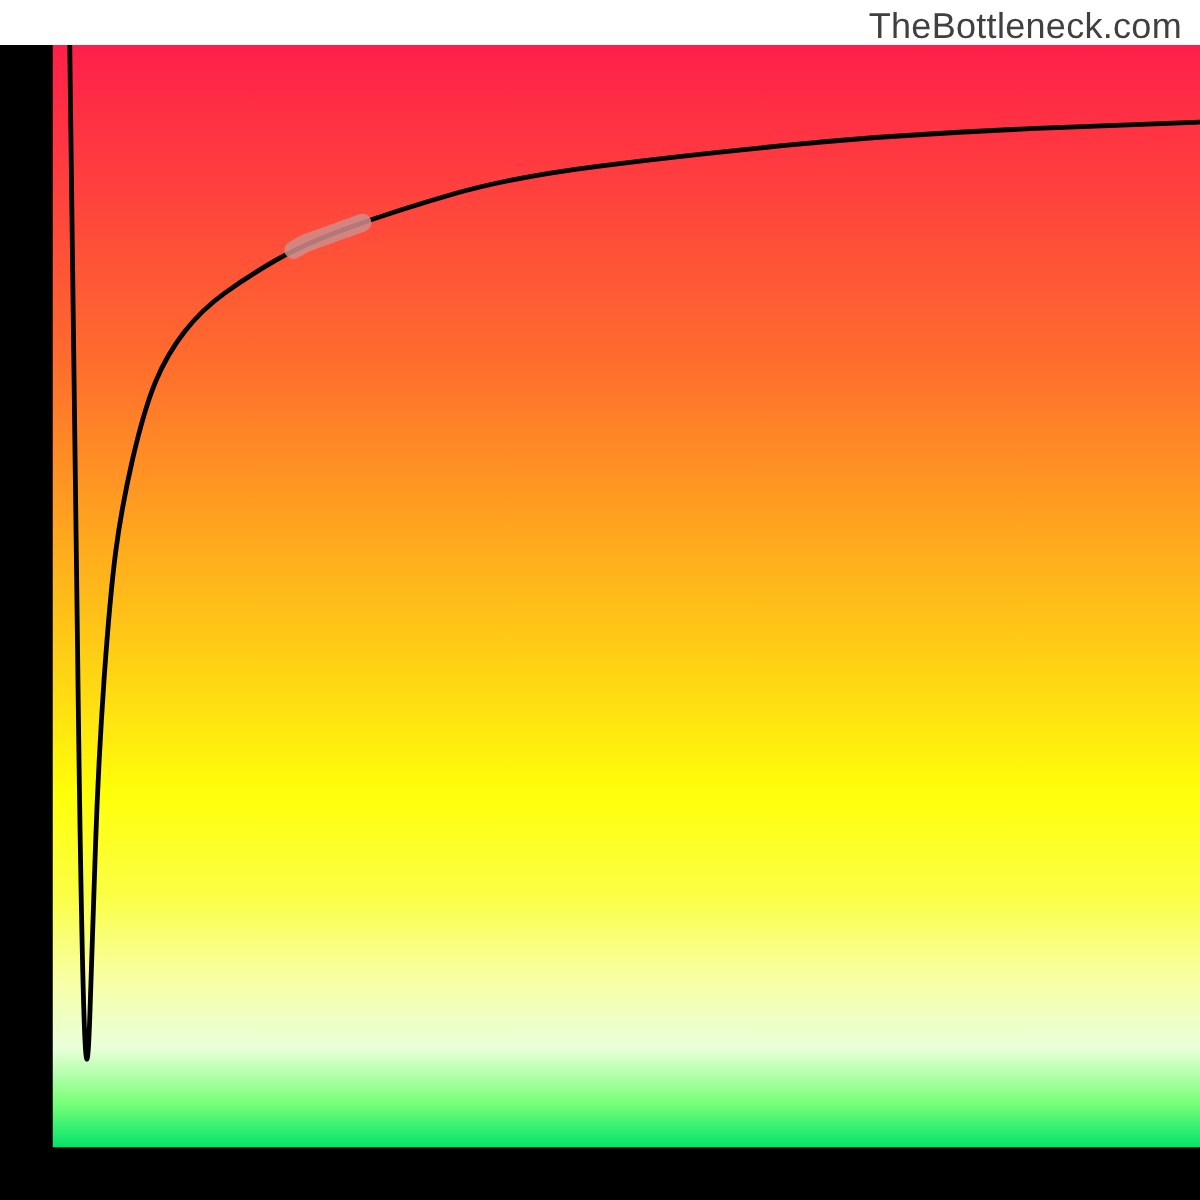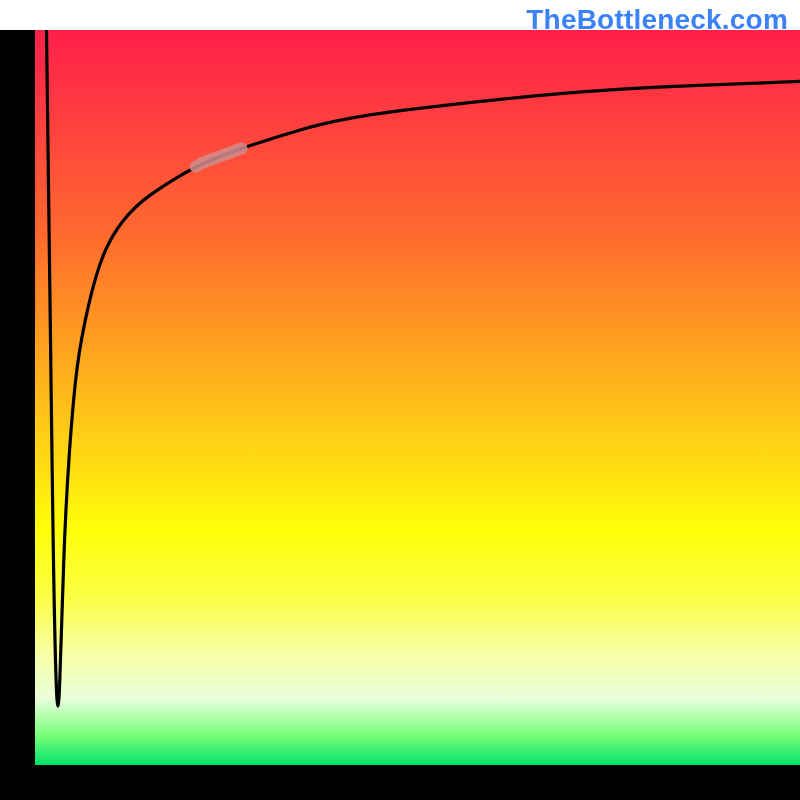--- a/index.html
+++ b/index.html
@@ -13,23 +13,23 @@
   }
   .stage {
     position: relative;
     width: 800px;
     height: 800px;
   }
   .watermark {
     position: absolute;
     top: 4px;
     right: 12px;
-    font-size: 28px;
-    font-weight: 700;
-    color: #3b82f6;
+    font-size: 24px;
+    font-weight: 400;
+    color: #404040;
     letter-spacing: 0.2px;
     z-index: 5;
   }
   .outer-frame {
     position: absolute;
     left: 0;
     top: 30px;
     width: 800px;
     height: 770px;
     background: #000;

